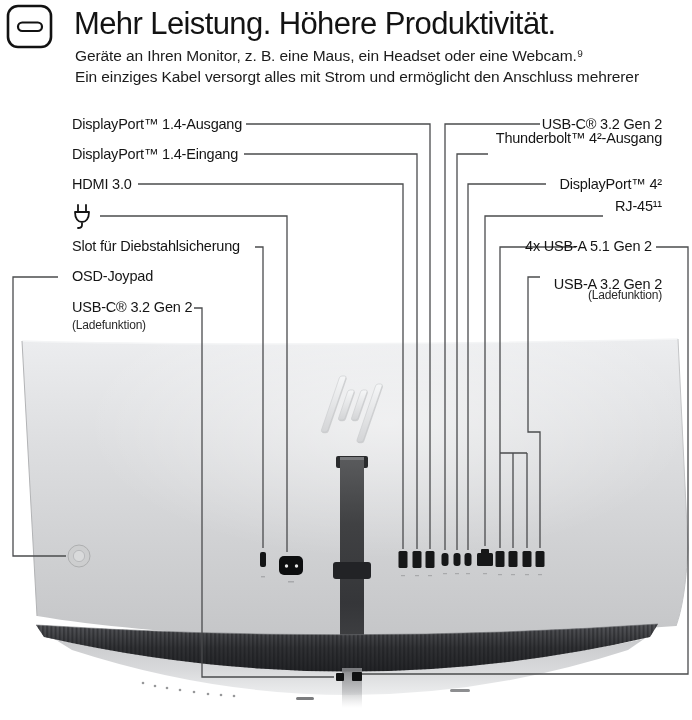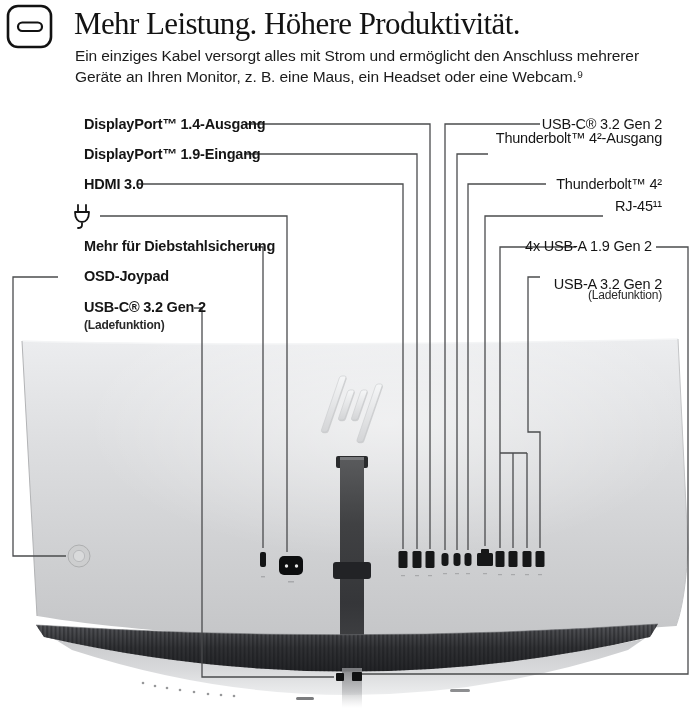--- a/index.html
+++ b/index.html
@@ -10,32 +10,31 @@
     color:#161616;
   }
   .stage{position:absolute;inset:0;width:692px;height:720px;}
   svg.art{position:absolute;left:0;top:0;z-index:1;}
   .labels{position:absolute;inset:0;z-index:2;pointer-events:none;}
   .hdr-icon{position:absolute;left:5px;top:3px;}
   .title{
     position:absolute;left:74px;top:6px;width:610px;
     font-size:31px;font-weight:500;letter-spacing:-0.6px;color:#131313;
     white-space:nowrap;
-    font-family:Liberation Serif, serif;
   }
   .subtitle{
     position:absolute;left:75px;top:45px;width:600px;
     font-size:15.5px;line-height:21px;letter-spacing:-0.1px;color:#1b1b1b;
   }
   .lbl{
     position:absolute;font-size:14.5px;letter-spacing:-0.2px;line-height:17px;
     color:#151515;white-space:nowrap;
   }
   .lbl.sub{font-size:12px;line-height:14px;color:#2a2a2a;}
-  .l{left:84px;font-weight:bold;}
+  .l{left:72px;}
   .r{right:30px;text-align:right;}
   .plug{position:absolute;left:68px;top:202px;}
 </style>
 </head>
 <body>
 
 <div class="stage">
 
   <svg class="art" width="692" height="720" viewBox="0 0 692 720">
     <defs>
@@ -206,38 +205,38 @@
   </svg>
 
   <div class="labels">
 
     <svg class="hdr-icon" width="50" height="50" viewBox="0 0 50 50">
       <rect x="3" y="3" width="43" height="41" rx="10" fill="none" stroke="#121212" stroke-width="2.6"></rect>
       <rect x="13" y="19.5" width="24" height="8.5" rx="4.25" fill="none" stroke="#121212" stroke-width="2.2"></rect>
     </svg>
     <div class="title">Mehr Leistung. Höhere Produktivität.</div>
     <div class="subtitle">
+      <div>Geräte an Ihren Monitor, z. B. eine Maus, ein Headset oder eine Webcam.⁹</div>
       <div>Ein einziges Kabel versorgt alles mit Strom und ermöglicht den Anschluss mehrerer</div>
-      <div>Geräte an Ihren Monitor, z. B. eine Maus, ein Headset oder eine Webcam.⁹</div>
     </div>
 
     <div class="lbl l" style="top:116px">DisplayPort™ 1.4-Ausgang</div>
-    <div class="lbl l" style="top:146px">DisplayPort™ 1.9-Eingang</div>
+    <div class="lbl l" style="top:146px">DisplayPort™ 1.4-Eingang</div>
     <div class="lbl l" style="top:176px">HDMI 3.0</div>
     <svg class="plug" width="28" height="28" viewBox="0 0 28 28">
       <path d="M10,3 V10 M18,3 V10 M7,10 H21 M21,10 C21,16.5 18,20 14,20 C10,20 7,16.5 7,10
                M14,20 V23 C14,25.2 12,26 10,26" fill="none" stroke="#141414" stroke-width="1.8" stroke-linecap="round"></path>
     </svg>
-    <div class="lbl l" style="top:238px">Mehr für Diebstahlsicherung</div>
+    <div class="lbl l" style="top:238px">Slot für Diebstahlsicherung</div>
     <div class="lbl l" style="top:268px">OSD-Joypad</div>
     <div class="lbl l" style="top:299px">USB-C® 3.2 Gen 2</div>
     <div class="lbl sub l" style="top:318px">(Ladefunktion)</div>
 
     <div class="lbl r" style="top:116px">USB-C® 3.2 Gen 2</div>
     <div class="lbl r" style="top:130px">Thunderbolt™ 4²-Ausgang</div>
-    <div class="lbl r" style="top:176px">Thunderbolt™ 4²</div>
+    <div class="lbl r" style="top:176px">DisplayPort™ 4²</div>
     <div class="lbl r" style="top:198px">RJ-45¹¹</div>
-    <div class="lbl r" style="top:238px;right:40px">4x USB-A 1.9 Gen 2</div>
+    <div class="lbl r" style="top:238px;right:40px">4x USB-A 5.1 Gen 2</div>
     <div class="lbl r" style="top:276px">USB-A 3.2 Gen 2</div>
     <div class="lbl sub r" style="top:288px">(Ladefunktion)</div>
   </div>
 
 </div>
 
 </body></html>

